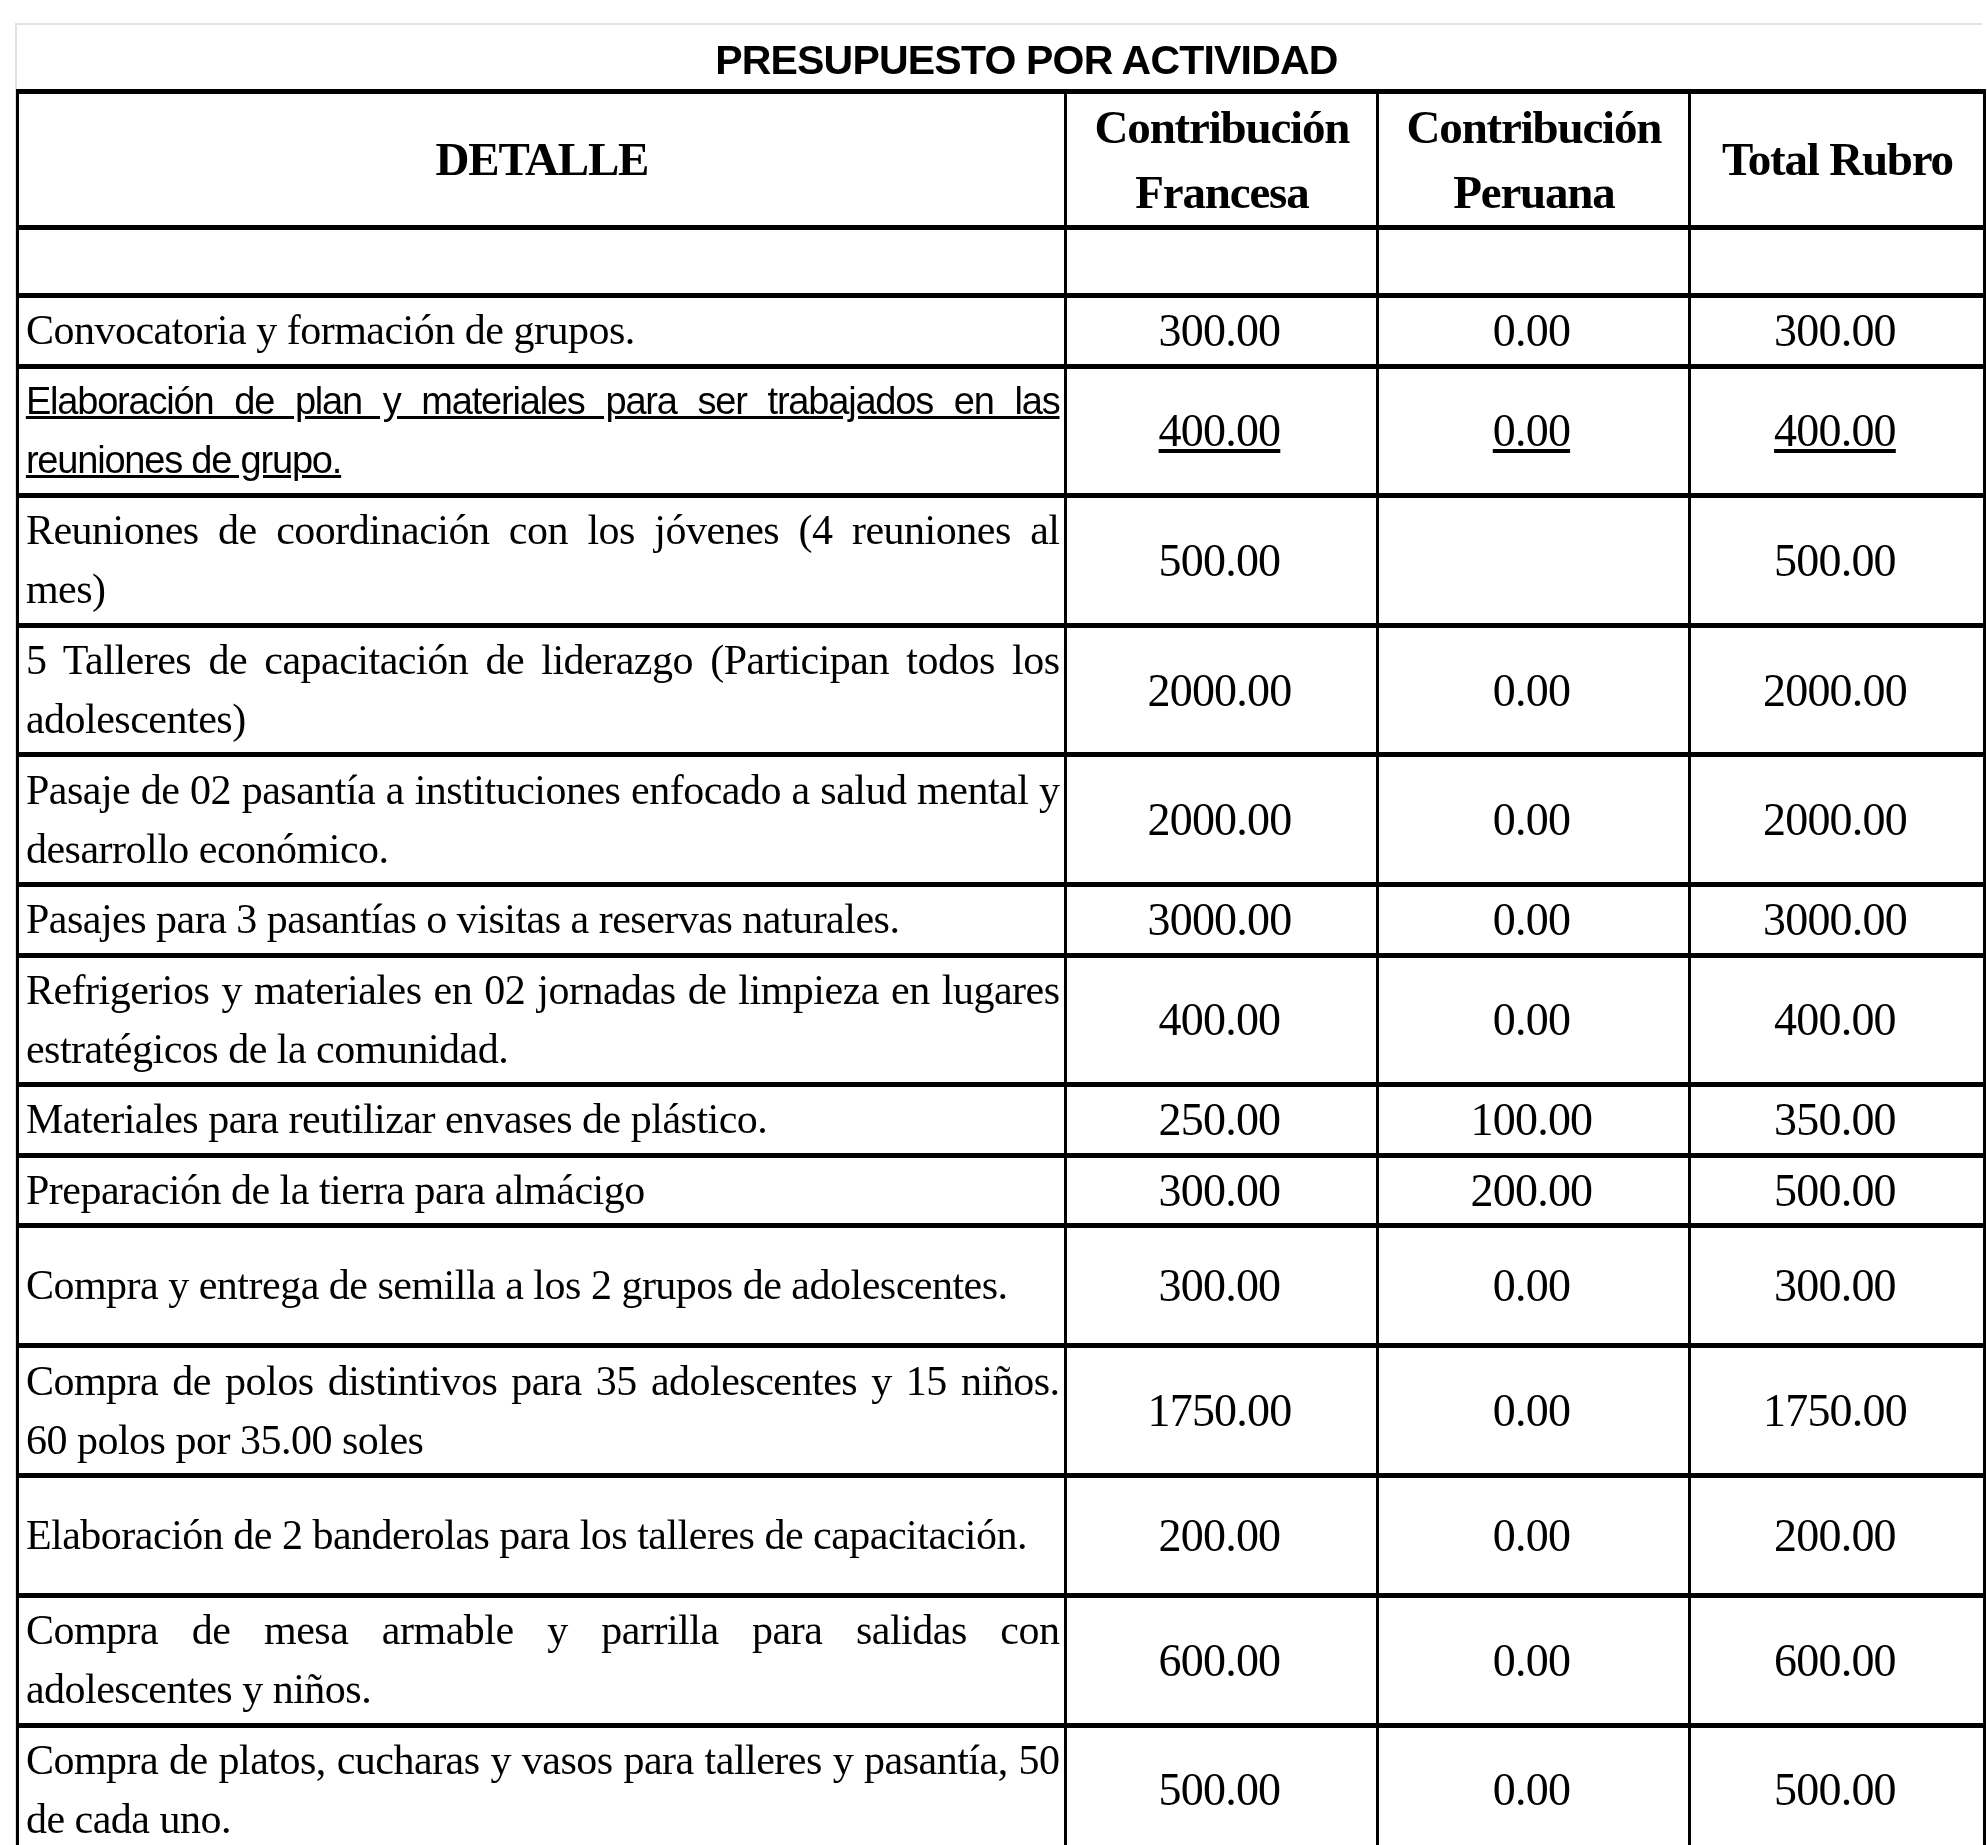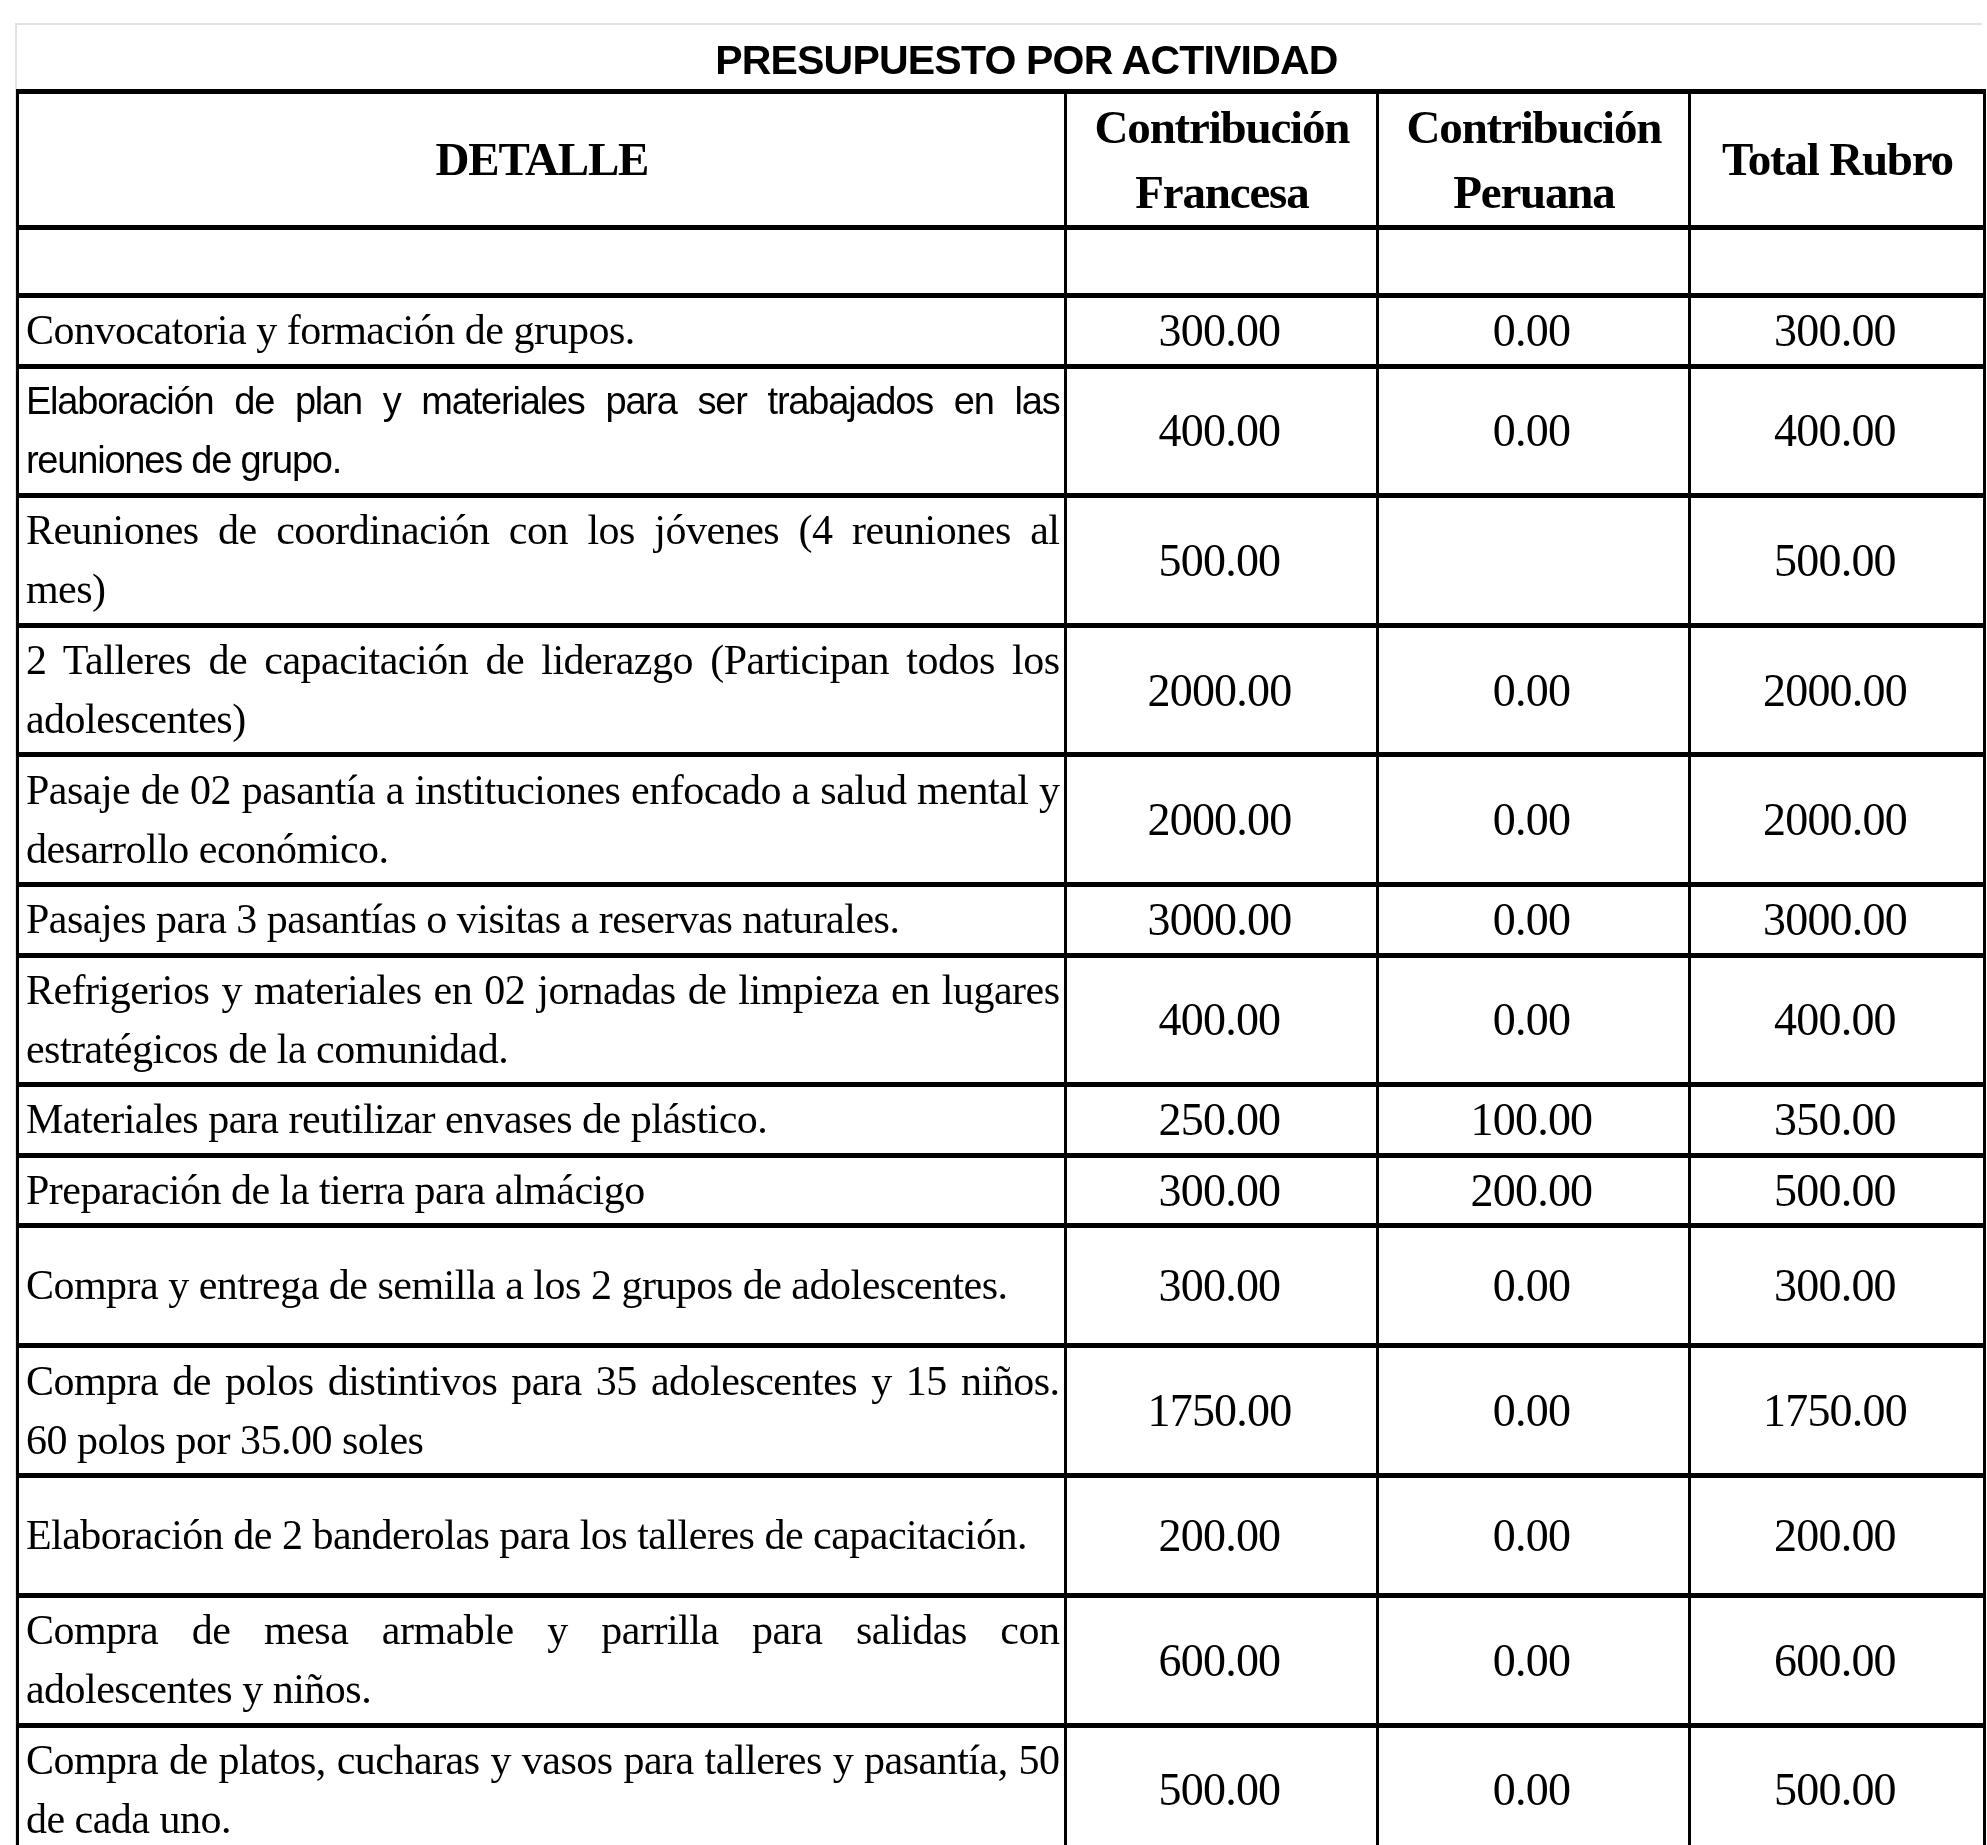--- a/index.html
+++ b/index.html
@@ -60,34 +60,34 @@
       <td></td>
       <td></td>
       <td></td>
     </tr>
   <tr class="body-row" style="height: 70px;">
         <td class="det">Convocatoria y formación de grupos.</td>
         <td class="num">300.00</td>
         <td class="num">0.00</td>
         <td class="num">300.00</td>
       </tr>
-      <tr class="body-row" style="height: 128px;">
+      <tr class="body-row" style="height: 128px; text-decoration: underline;">
         <td class="det sans">Elaboración de plan y materiales para ser trabajados en las reuniones de grupo.</td>
         <td class="num">400.00</td>
         <td class="num">0.00</td>
         <td class="num">400.00</td>
       </tr>
       <tr class="body-row" style="height: 120px;">
         <td class="det">Reuniones de coordinación con los jóvenes (4 reuniones al mes)</td>
         <td class="num">500.00</td>
         <td class="num"></td>
         <td class="num">500.00</td>
       </tr>
       <tr class="body-row" style="height: 119px;">
-        <td class="det">2 Talleres de capacitación de liderazgo (Participan todos los adolescentes)</td>
+        <td class="det">5 Talleres de capacitación de liderazgo (Participan todos los adolescentes)</td>
         <td class="num">2000.00</td>
         <td class="num">0.00</td>
         <td class="num">2000.00</td>
       </tr>
       <tr class="body-row" style="height: 120px;">
         <td class="det">Pasaje de 02 pasantía a instituciones enfocado a salud mental y desarrollo económico.</td>
         <td class="num">2000.00</td>
         <td class="num">0.00</td>
         <td class="num">2000.00</td>
       </tr>

